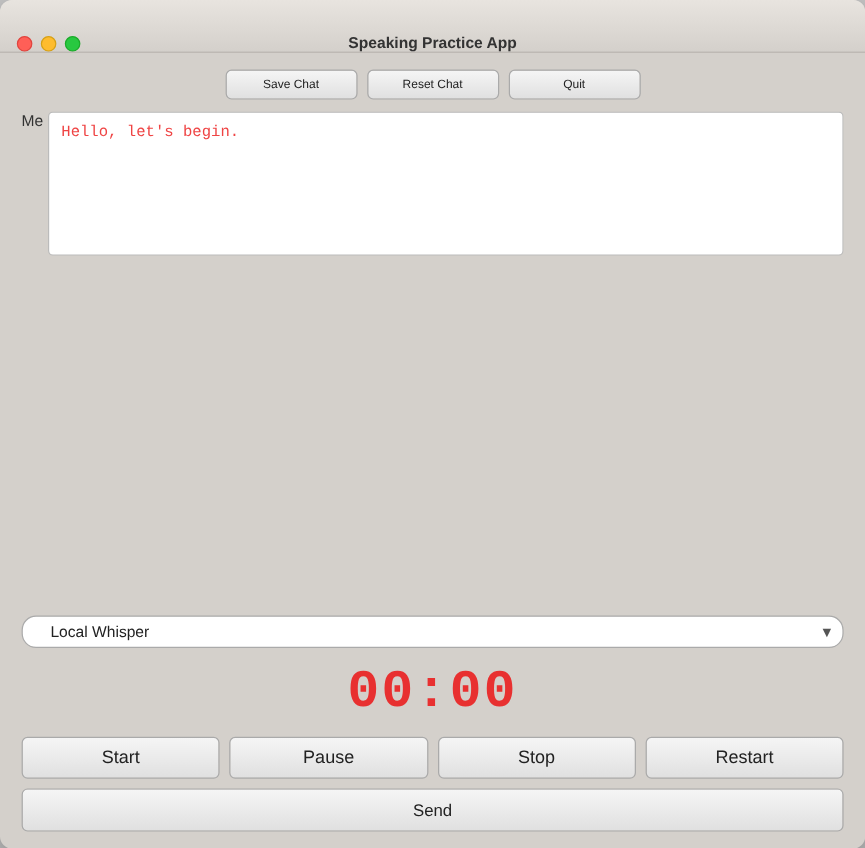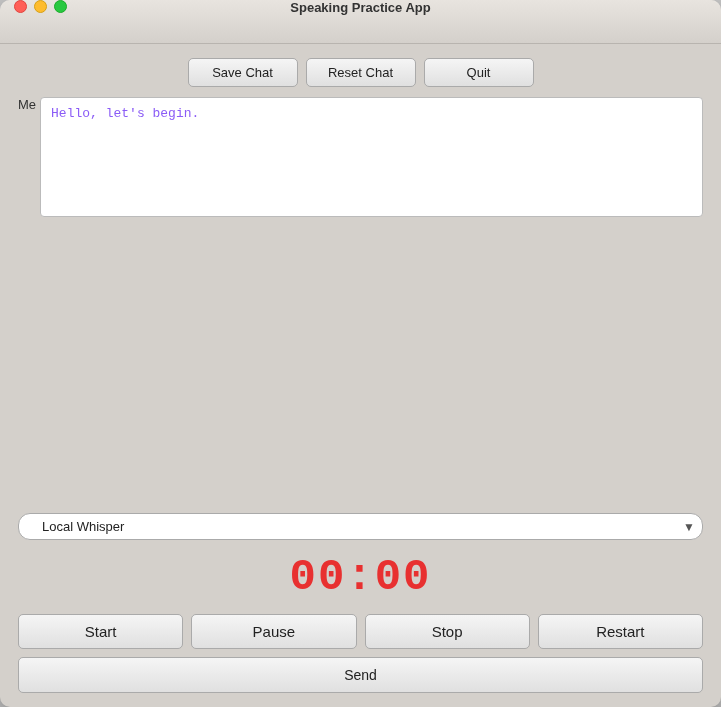--- a/index.html
+++ b/index.html
@@ -25,21 +25,21 @@
       box-shadow: 0 10px 30px rgba(0,0,0,0.4);
       display: flex;
       flex-direction: column;
       overflow: hidden;
     }
 
     .title-bar {
       background: linear-gradient(to bottom, #e8e4df, #d4d0cb);
       height: 44px;
       display: flex;
-      align-items: flex-start;
+      align-items: flex-end;
       padding: 0 14px;
       border-bottom: 1px solid #b8b4af;
       position: relative;
       flex-shrink: 0;
     }
 
     .traffic-lights {
       display: flex;
       gap: 7px;
       align-items: center;
@@ -90,21 +90,21 @@
       justify-content: center;
       gap: 8px;
       flex-shrink: 0;
     }
 
     .toolbar-btn {
       padding: 6px 20px;
       background: linear-gradient(to bottom, #f5f5f5, #e0e0e0);
       border: 1px solid #aaa;
       border-radius: 5px;
-      font-size: 13px;
+      font-size: 10px;
       cursor: pointer;
       color: #222;
       min-width: 110px;
     }
 
     .chat-section {
       flex: 1;
       display: flex;
       flex-direction: column;
       gap: 8px;
@@ -124,21 +124,21 @@
     }
 
     .chat-textarea {
       width: 100%;
       background: #fff;
       border: 1px solid #bbb;
       border-radius: 4px;
       padding: 8px 10px;
       font-size: 13px;
       font-family: 'Courier New', Courier, monospace;
-      color: #8b5cf6;
+      color: #ef4444;
       resize: none;
       outline: none;
     }
 
     .chat-textarea.user-textarea {
       height: 120px;
     }
 
     .chat-textarea.ai-textarea {
       height: 145px;

